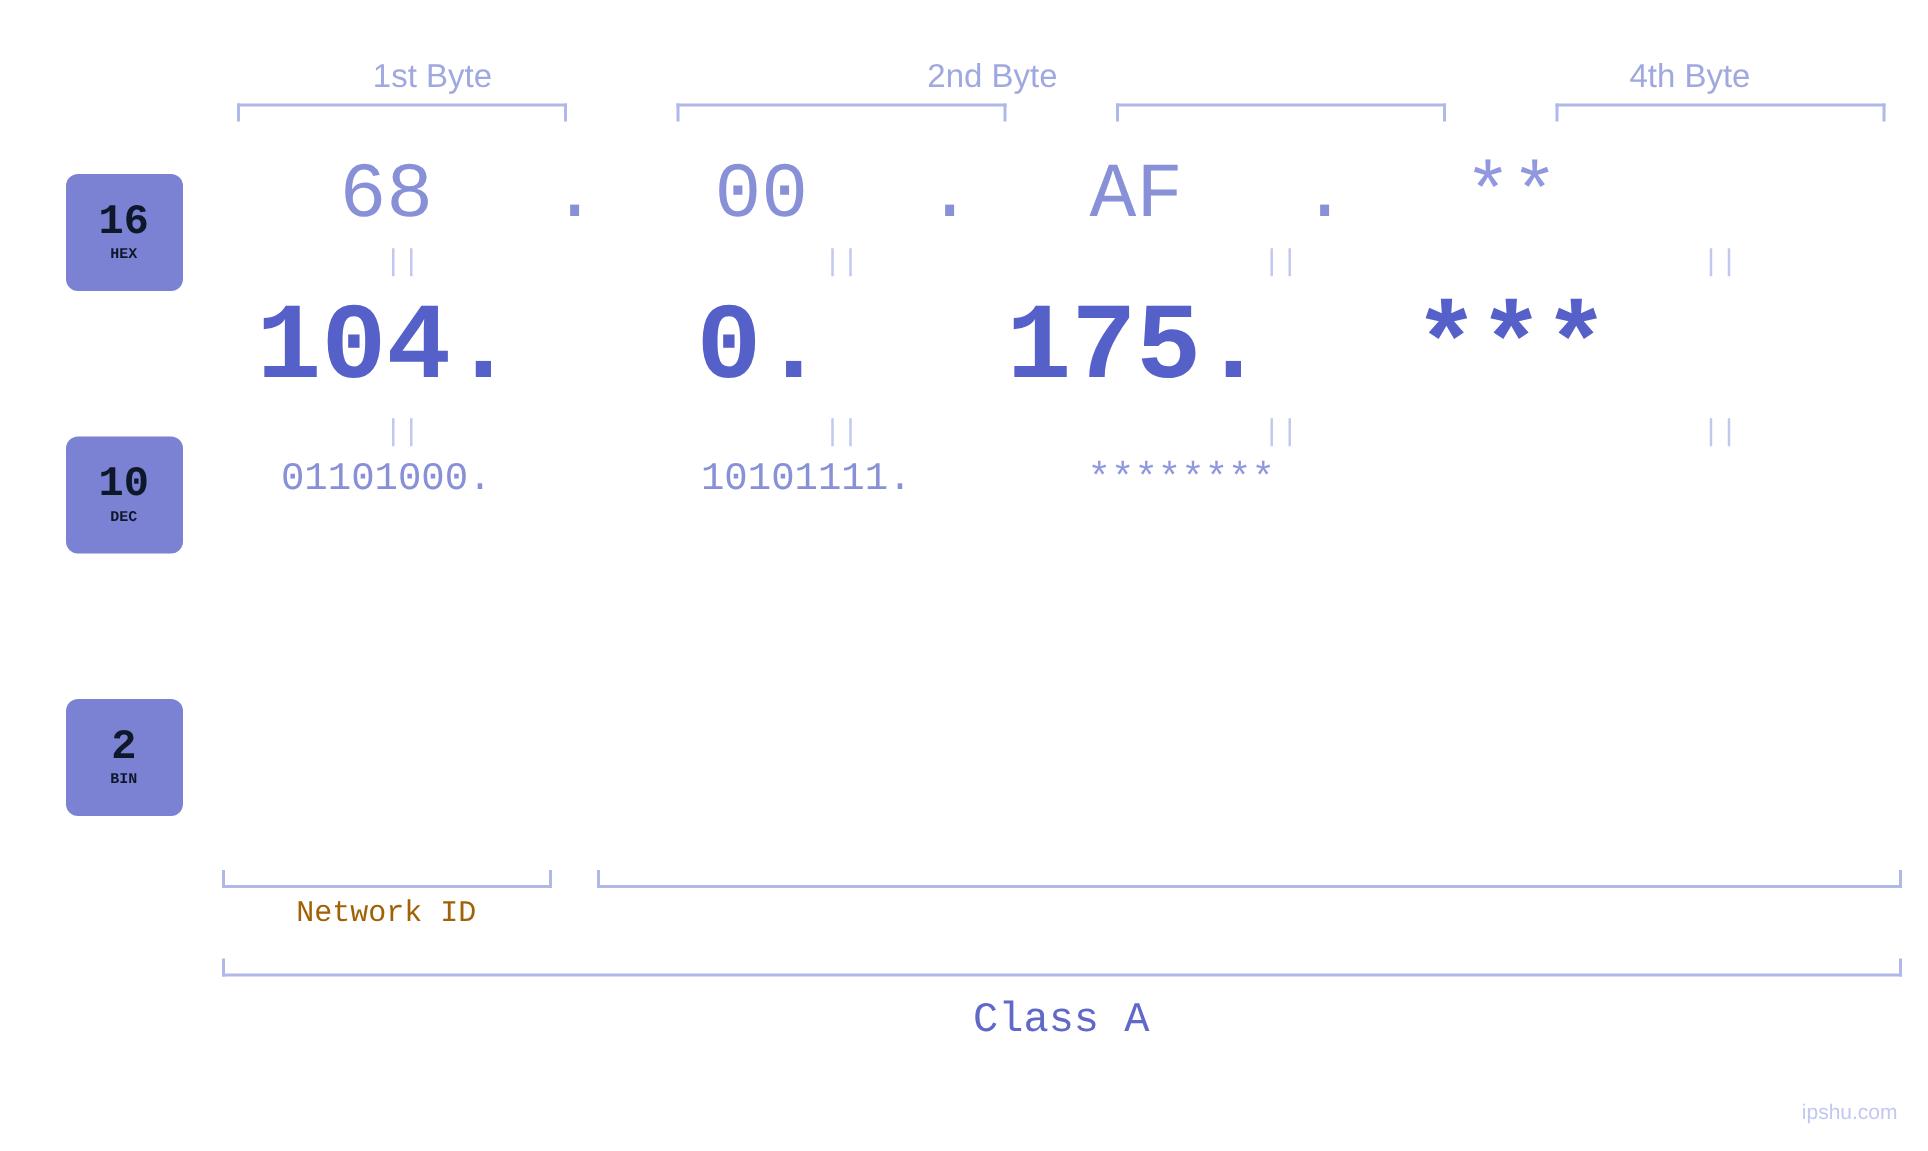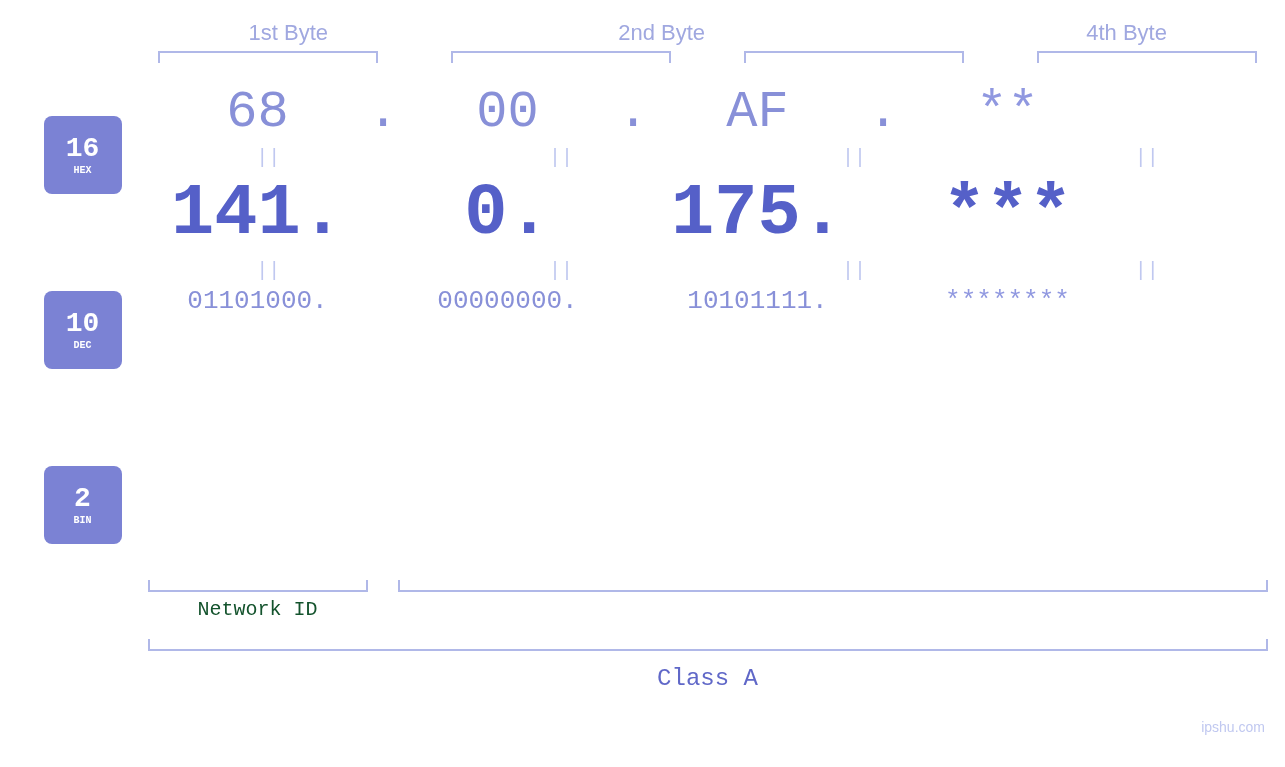--- a/index.html
+++ b/index.html
@@ -29,21 +29,21 @@
 
     .badge {
       width: 78px;
       height: 78px;
       background: #7b82d4;
       border-radius: 8px;
       display: flex;
       flex-direction: column;
       align-items: center;
       justify-content: center;
-      color: #ffffff;
+      color: #0f172a;
     }
 
     .badge-number {
       font-size: 28px;
       font-weight: bold;
       line-height: 1.1;
     }
 
     .badge-label {
       font-size: 10px;
@@ -97,21 +97,21 @@
       width: 710px;
       text-align: center;
       color: #8890d8;
       font-size: 20px;
       font-family: 'Courier New', Courier, monospace;
     }
 
     
     .watermark {
       position: absolute;
-      bottom: 32px;
+      bottom: 18px;
       right: 20px;
       color: #c0c8f0;
       font-size: 14px;
       font-family: Arial, sans-serif;
     }
 
     
     .layout {
       display: flex;
       flex-direction: row;
@@ -139,20 +139,21 @@
       flex: 1;
       display: flex;
       flex-direction: column;
     }
 
     .header-row {
       display: flex;
       width: 100%;
       justify-content: space-around;
       padding-bottom: 5px;
+      margin-top: 18px;
     }
 
     .header-cell {
       width: 220px;
       text-align: center;
       color: #a0a8e0;
       font-size: 22px;
       font-family: Arial, sans-serif;
     }
 
@@ -238,21 +239,21 @@
       width: 220px;
       height: 12px;
       border-bottom: 2px solid #b0b8e8;
       border-left: 2px solid #b0b8e8;
       border-right: 2px solid #b0b8e8;
     }
 
     .net-label {
       width: 220px;
       text-align: center;
-      color: #14532d;
+      color: #a16207;
       font-size: 20px;
       font-family: 'Courier New', Courier, monospace;
       margin-top: 6px;
     }
 
     .dot-gap {
       width: 30px;
     }
 
     .host-bracket-wrap {
@@ -282,21 +283,21 @@
       height: 12px;
       border-bottom: 2px solid #b0b8e8;
       border-left: 2px solid #b0b8e8;
       border-right: 2px solid #b0b8e8;
       margin-top: 18px;
     }
 
     .class-label {
       text-align: center;
       color: #6068c8;
-      font-size: 24px;
+      font-size: 28px;
       font-family: 'Courier New', Courier, monospace;
       margin-top: 14px;
       margin-left: 130px;
     }
   </style>
 </head>
 <body>
 
 <div class="main-container">
 
@@ -373,21 +374,21 @@
         <div class="sep-spacer"></div>
         <div class="sep-cell">||</div>
         <div class="sep-spacer"></div>
         <div class="sep-cell">||</div>
         <div class="sep-spacer"></div>
         <div class="sep-cell">||</div>
       </div>
 
       <div class="val-row">
         <div class="val-cell">
-          <span class="dec-value">141.</span>
+          <span class="dec-value">104.</span>
         </div>
         <div class="val-dot"></div>
         <div class="val-cell">
           <span class="dec-value">0.</span>
         </div>
         <div class="val-dot"></div>
         <div class="val-cell">
           <span class="dec-value">175.</span>
         </div>
         <div class="val-dot"></div>
@@ -404,23 +405,20 @@
         <div class="sep-cell">||</div>
         <div class="sep-spacer"></div>
         <div class="sep-cell">||</div>
       </div>
 
       <div class="val-row">
         <div class="val-cell">
           <span class="bin-value">01101000.</span>
         </div>
         <div class="val-dot"></div>
-        <div class="val-cell">
-          <span class="bin-value">00000000.</span>
-        </div>
         <div class="val-dot"></div>
         <div class="val-cell">
           <span class="bin-value">10101111.</span>
         </div>
         <div class="val-dot"></div>
         <div class="val-cell">
           <span class="bin-star" style="font-size:26px; color:#9098e0; font-family:'Courier New',Courier,monospace;">********</span>
         </div>
       </div>
 

